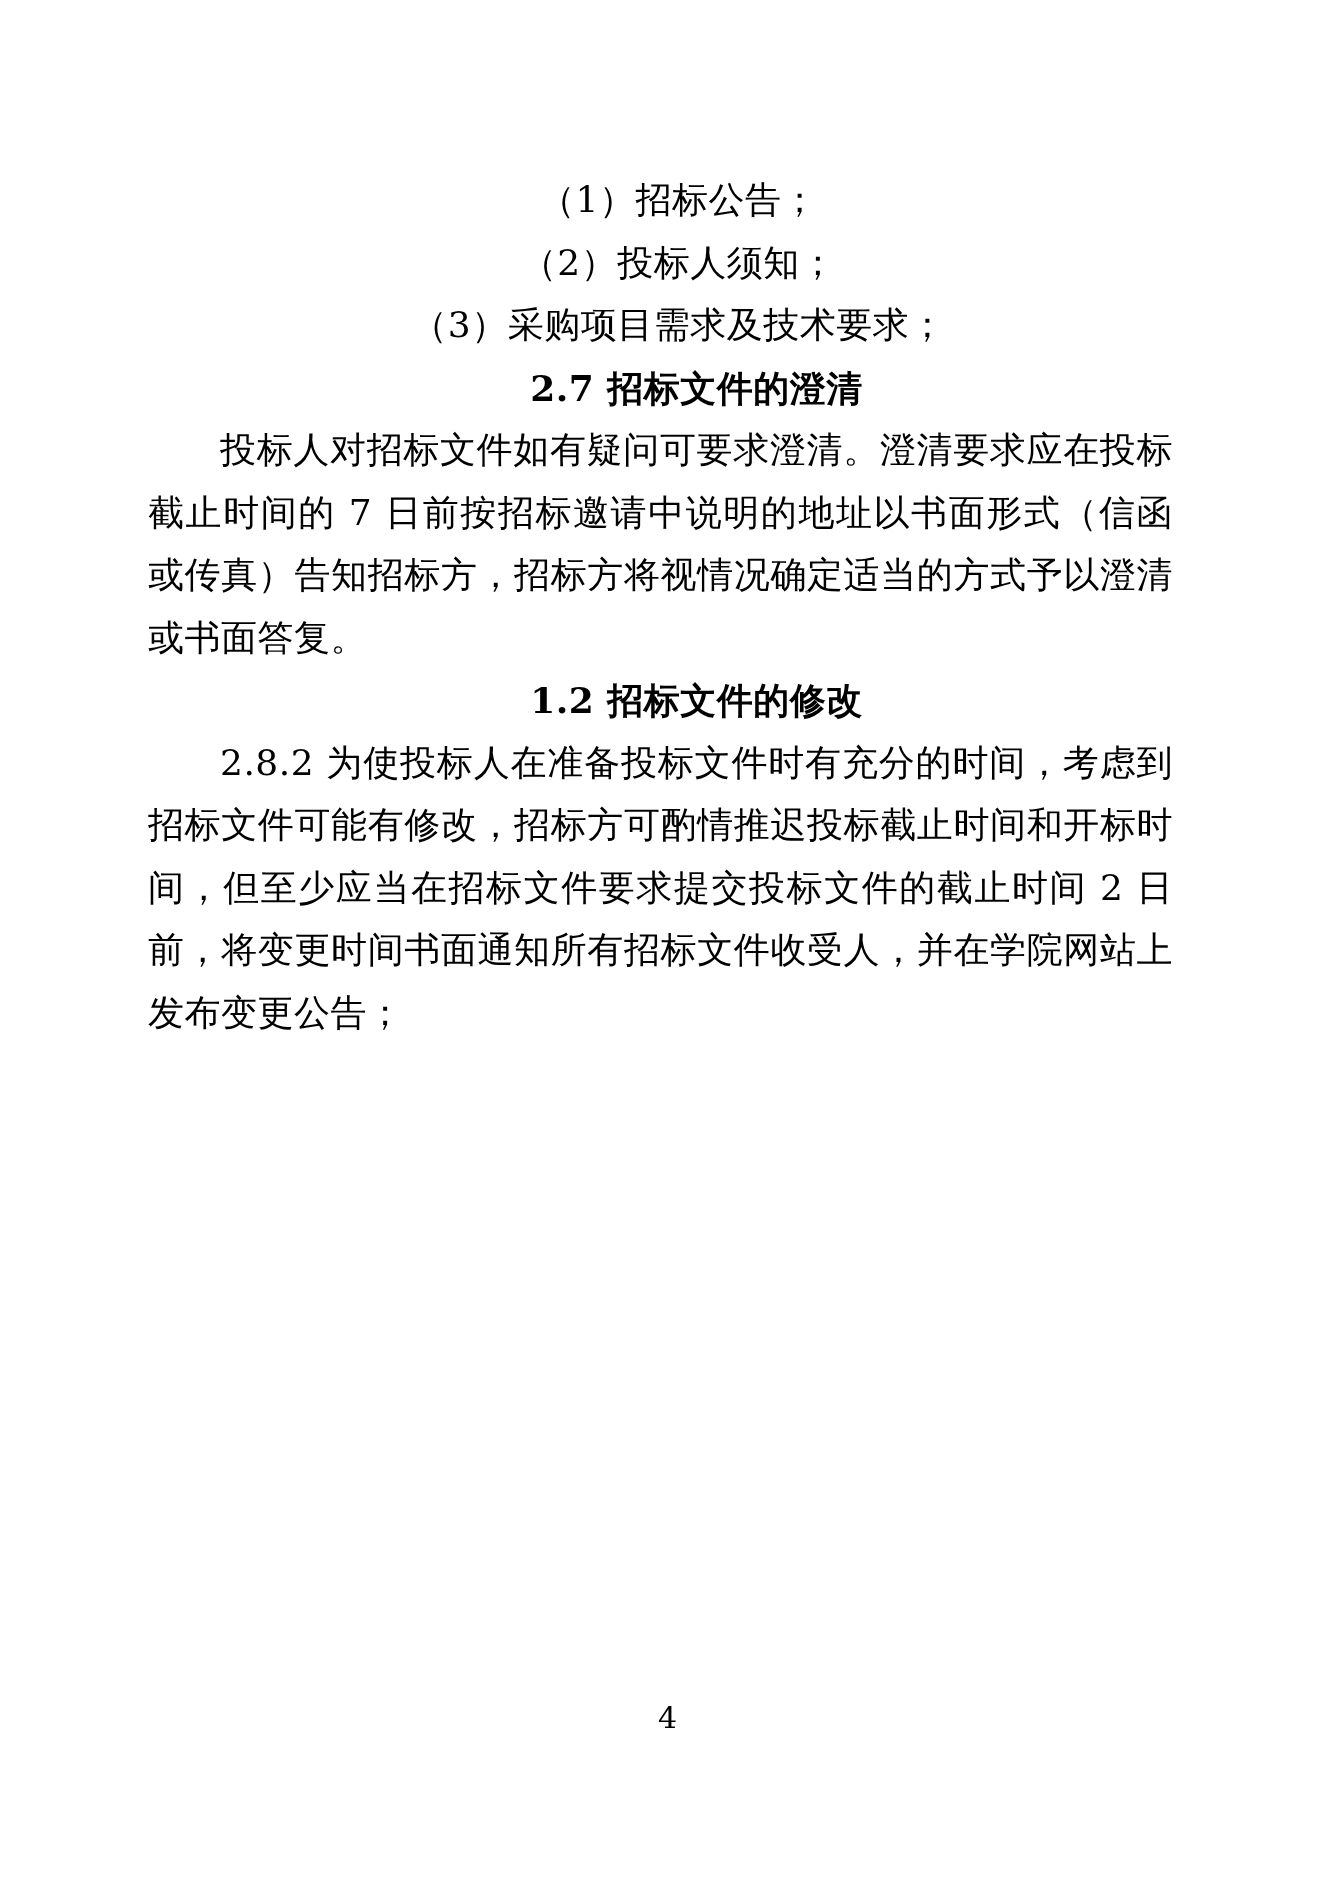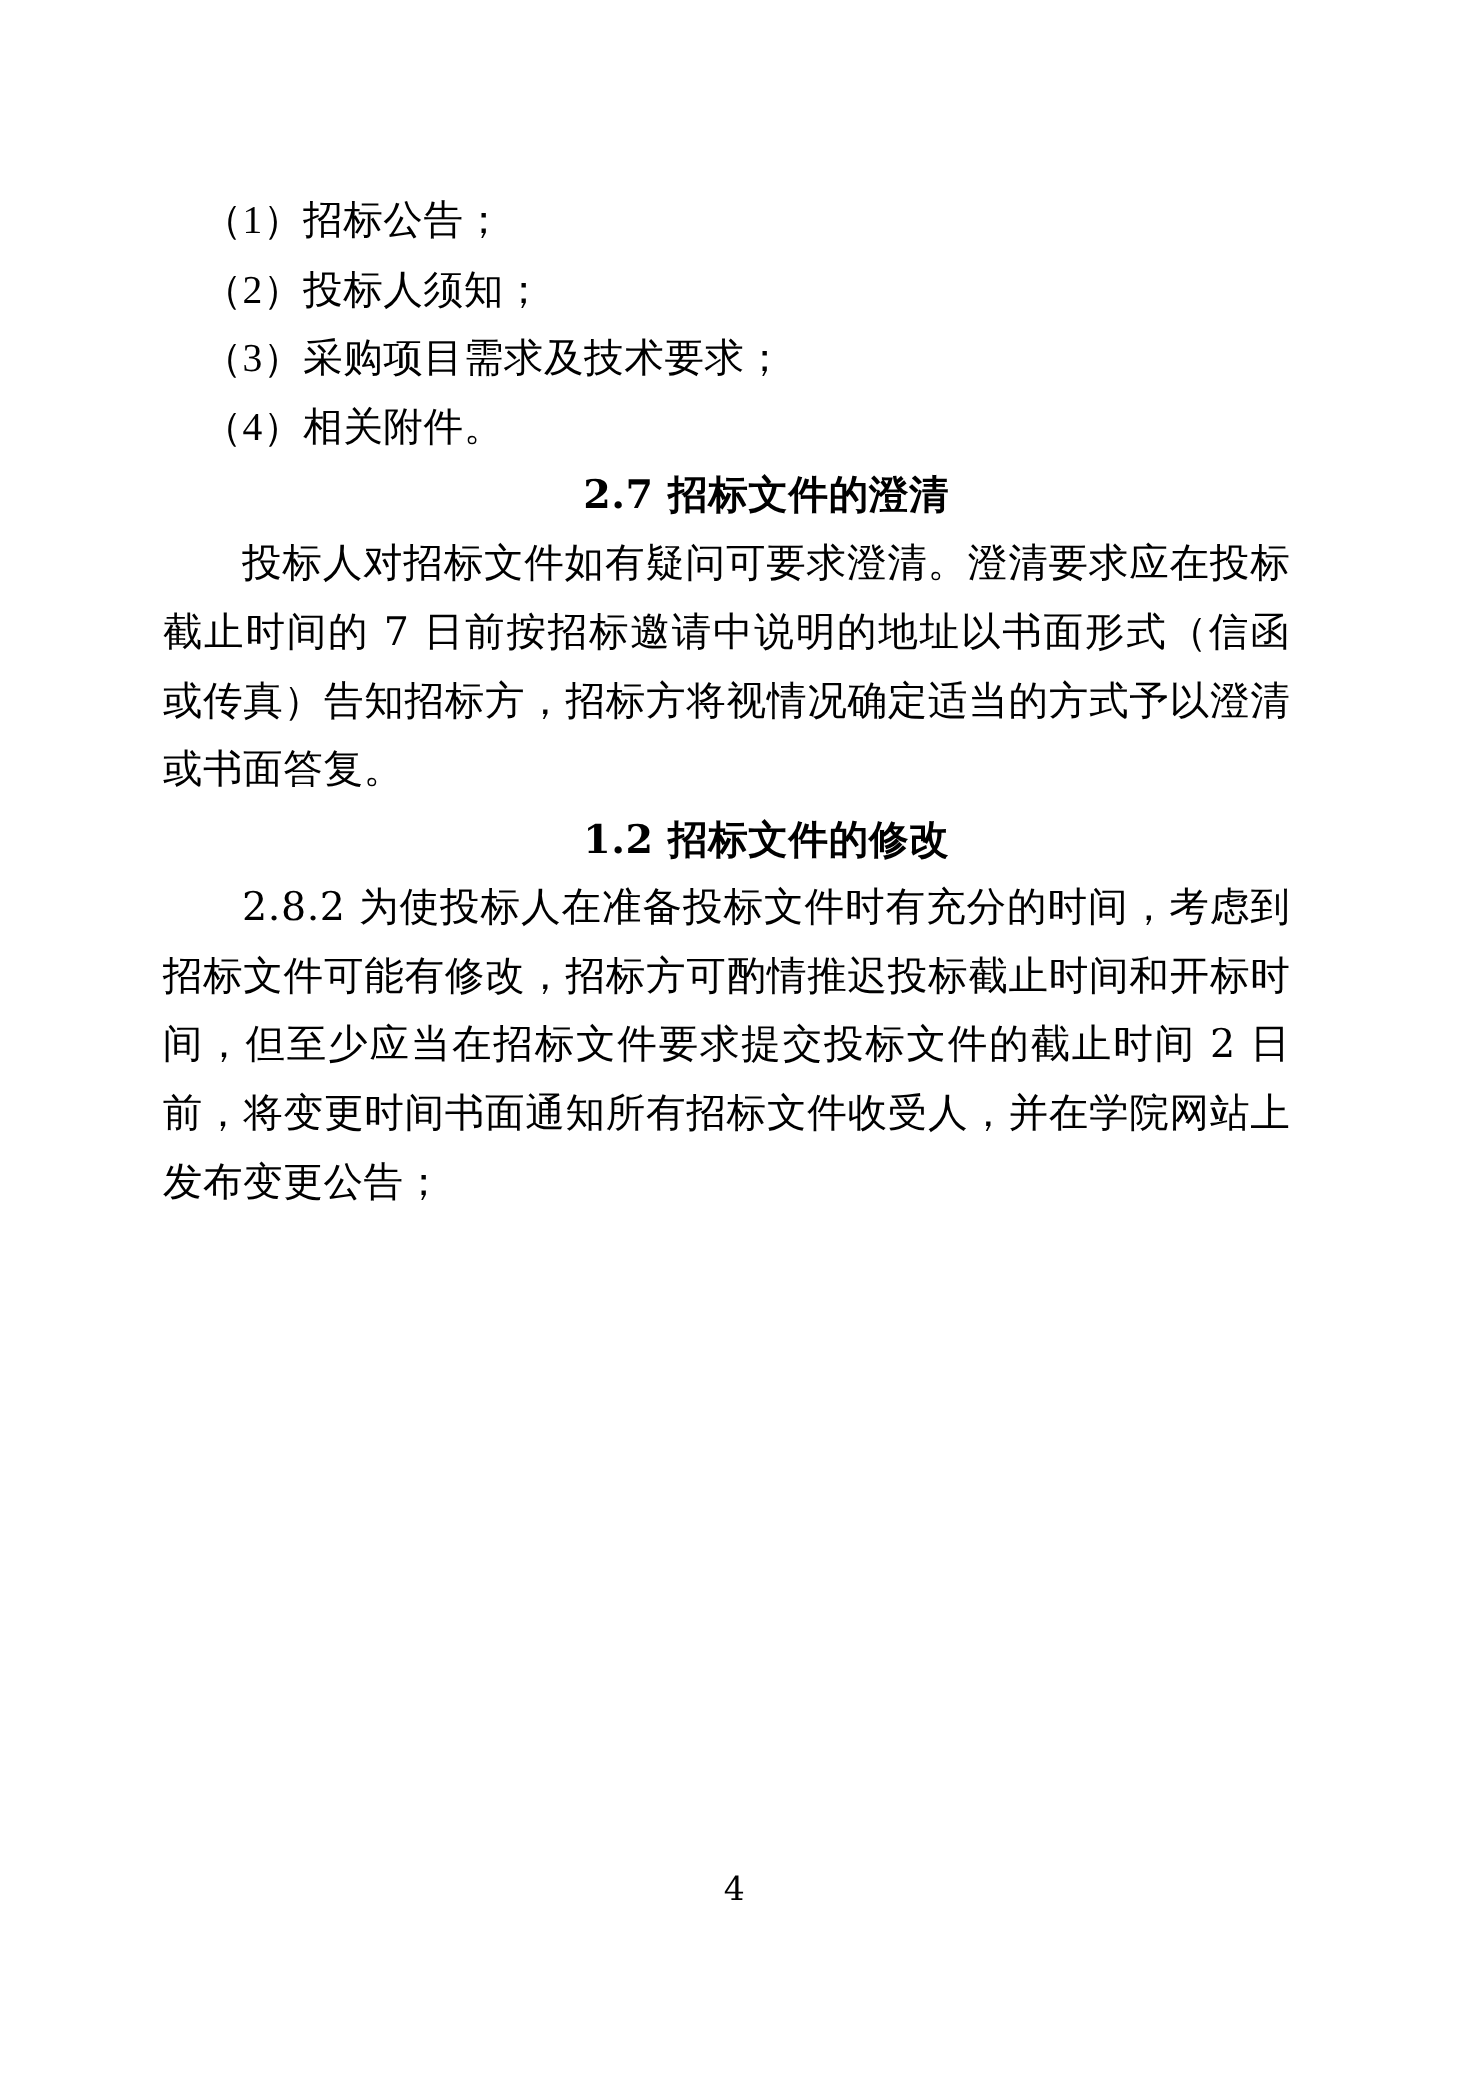--- a/index.html
+++ b/index.html
@@ -26,22 +26,21 @@
     letter-spacing: 0.5px;
     text-align: justify;
     text-justify: inter-ideograph;
   }
   .doc-body p.block {
     margin: 0;
     padding: 0;
   }
   .doc-body p.list-item {
     text-indent: 1em;
-    text-align: left;
-    font-family: Liberation Serif, serif;
+    text-align: center;
   }
   .doc-body p.heading {
     text-indent: 2em;
     font-weight: bold;
     text-align: center;
   }
   .doc-body p.paragraph {
     text-indent: 2em;
   }
   .page-footer {
@@ -57,21 +56,20 @@
   }
 </style>
 </head>
 <body>
 
 <div class="page">
   <div class="doc-body">
       <p class="block list-item">（1）招标公告；</p>
       <p class="block list-item">（2）投标人须知；</p>
       <p class="block list-item">（3）采购项目需求及技术要求；</p>
-      <p class="block list-item">（4）相关附件。</p>
       <p class="block heading">2.7 招标文件的澄清</p>
       <p class="block paragraph">投标人对招标文件如有疑问可要求澄清。澄清要求应在投标截止时间的 7 日前按招标邀请中说明的地址以书面形式（信函或传真）告知招标方，招标方将视情况确定适当的方式予以澄清或书面答复。</p>
       <p class="block heading">1.2 招标文件的修改</p>
       <p class="block paragraph">2.8.2 为使投标人在准备投标文件时有充分的时间，考虑到招标文件可能有修改，招标方可酌情推迟投标截止时间和开标时间，但至少应当在招标文件要求提交投标文件的截止时间 2 日前，将变更时间书面通知所有招标文件收受人，并在学院网站上发布变更公告；</p>
     </div>
   <div class="page-footer">
     <span>4</span>
   </div>
 </div>
 

